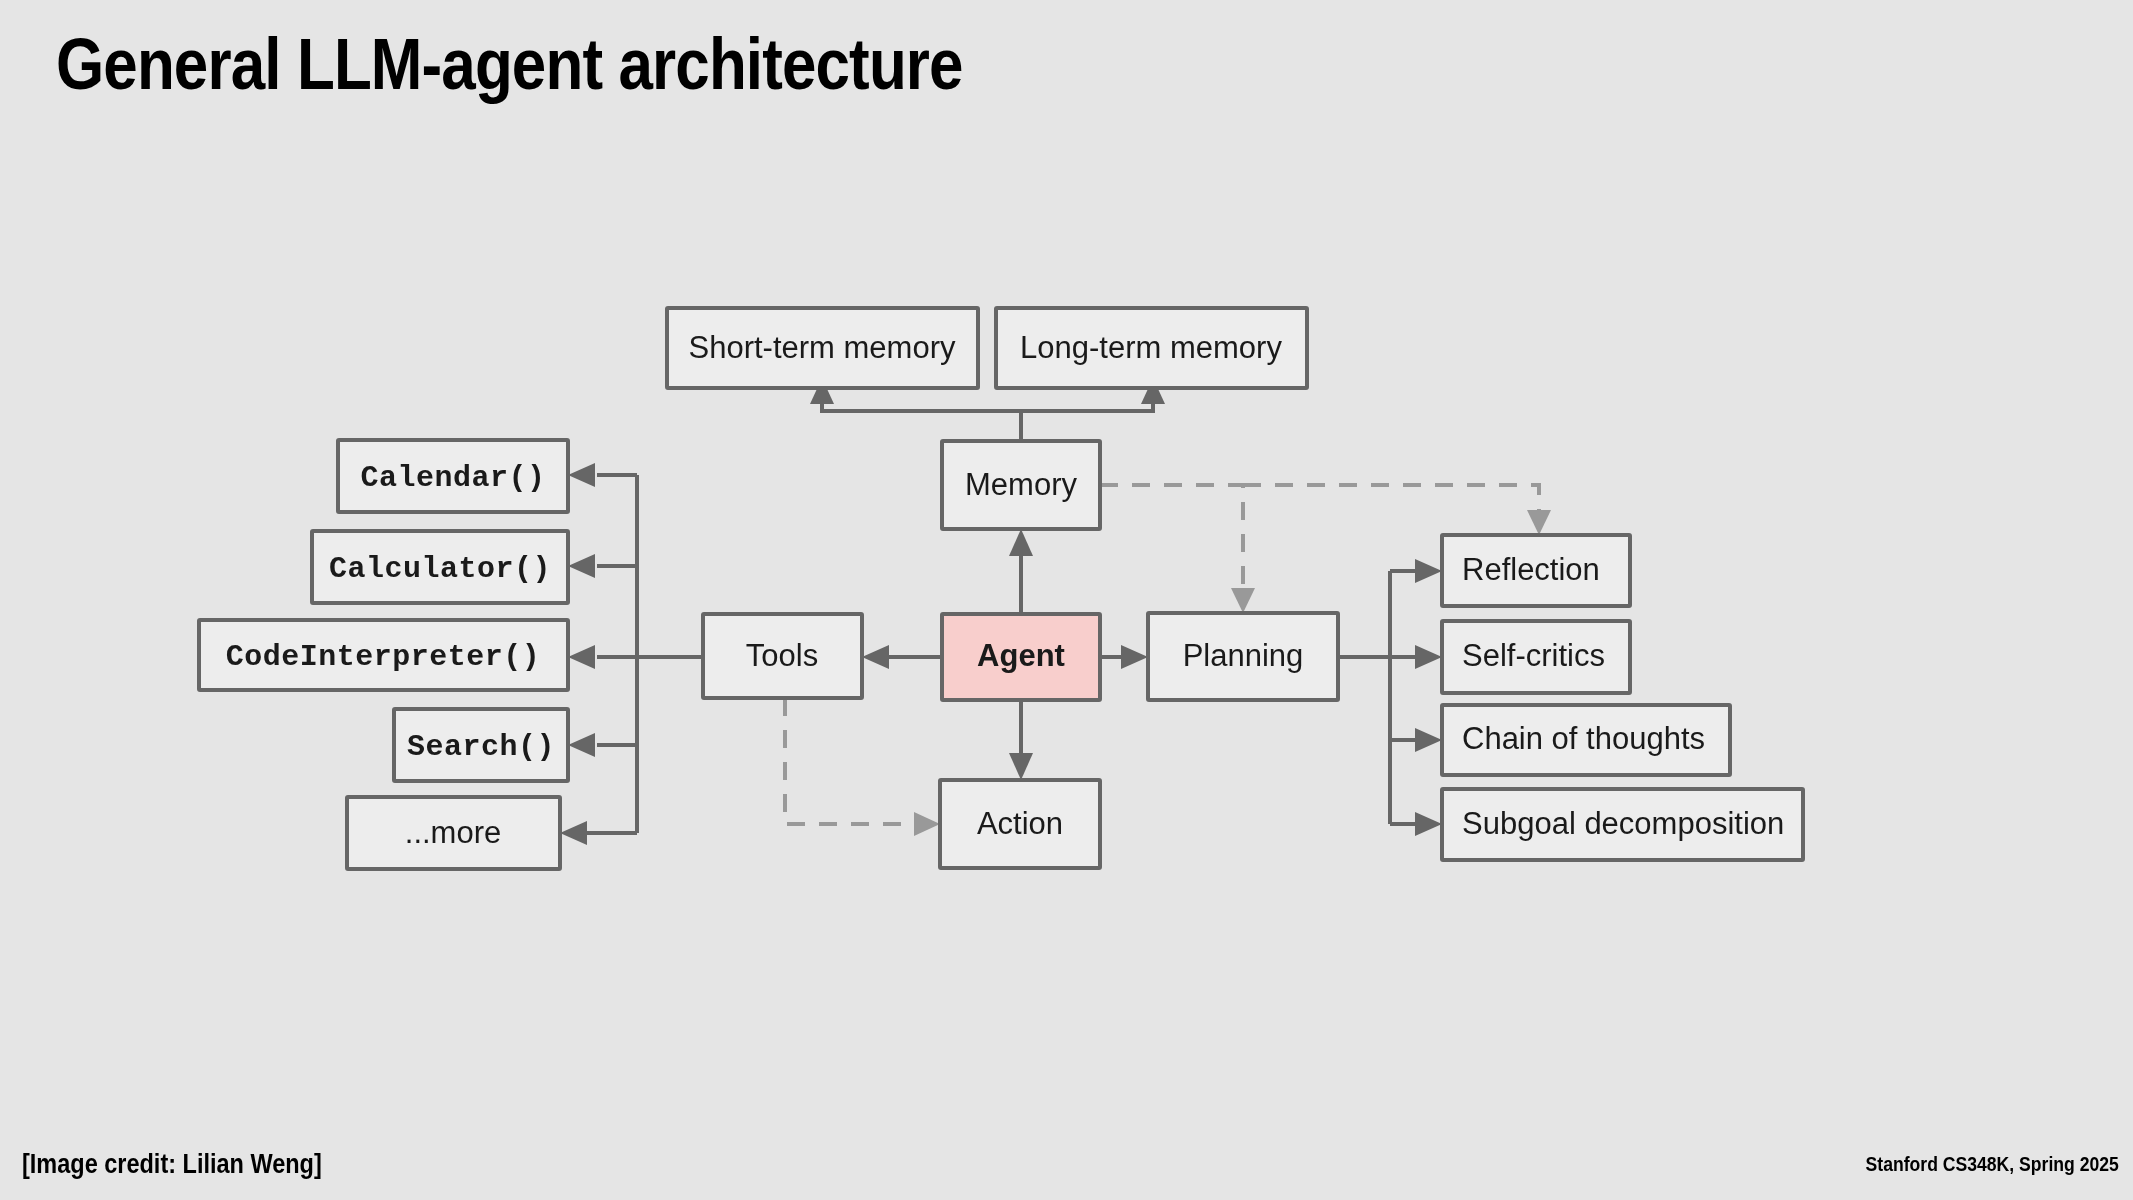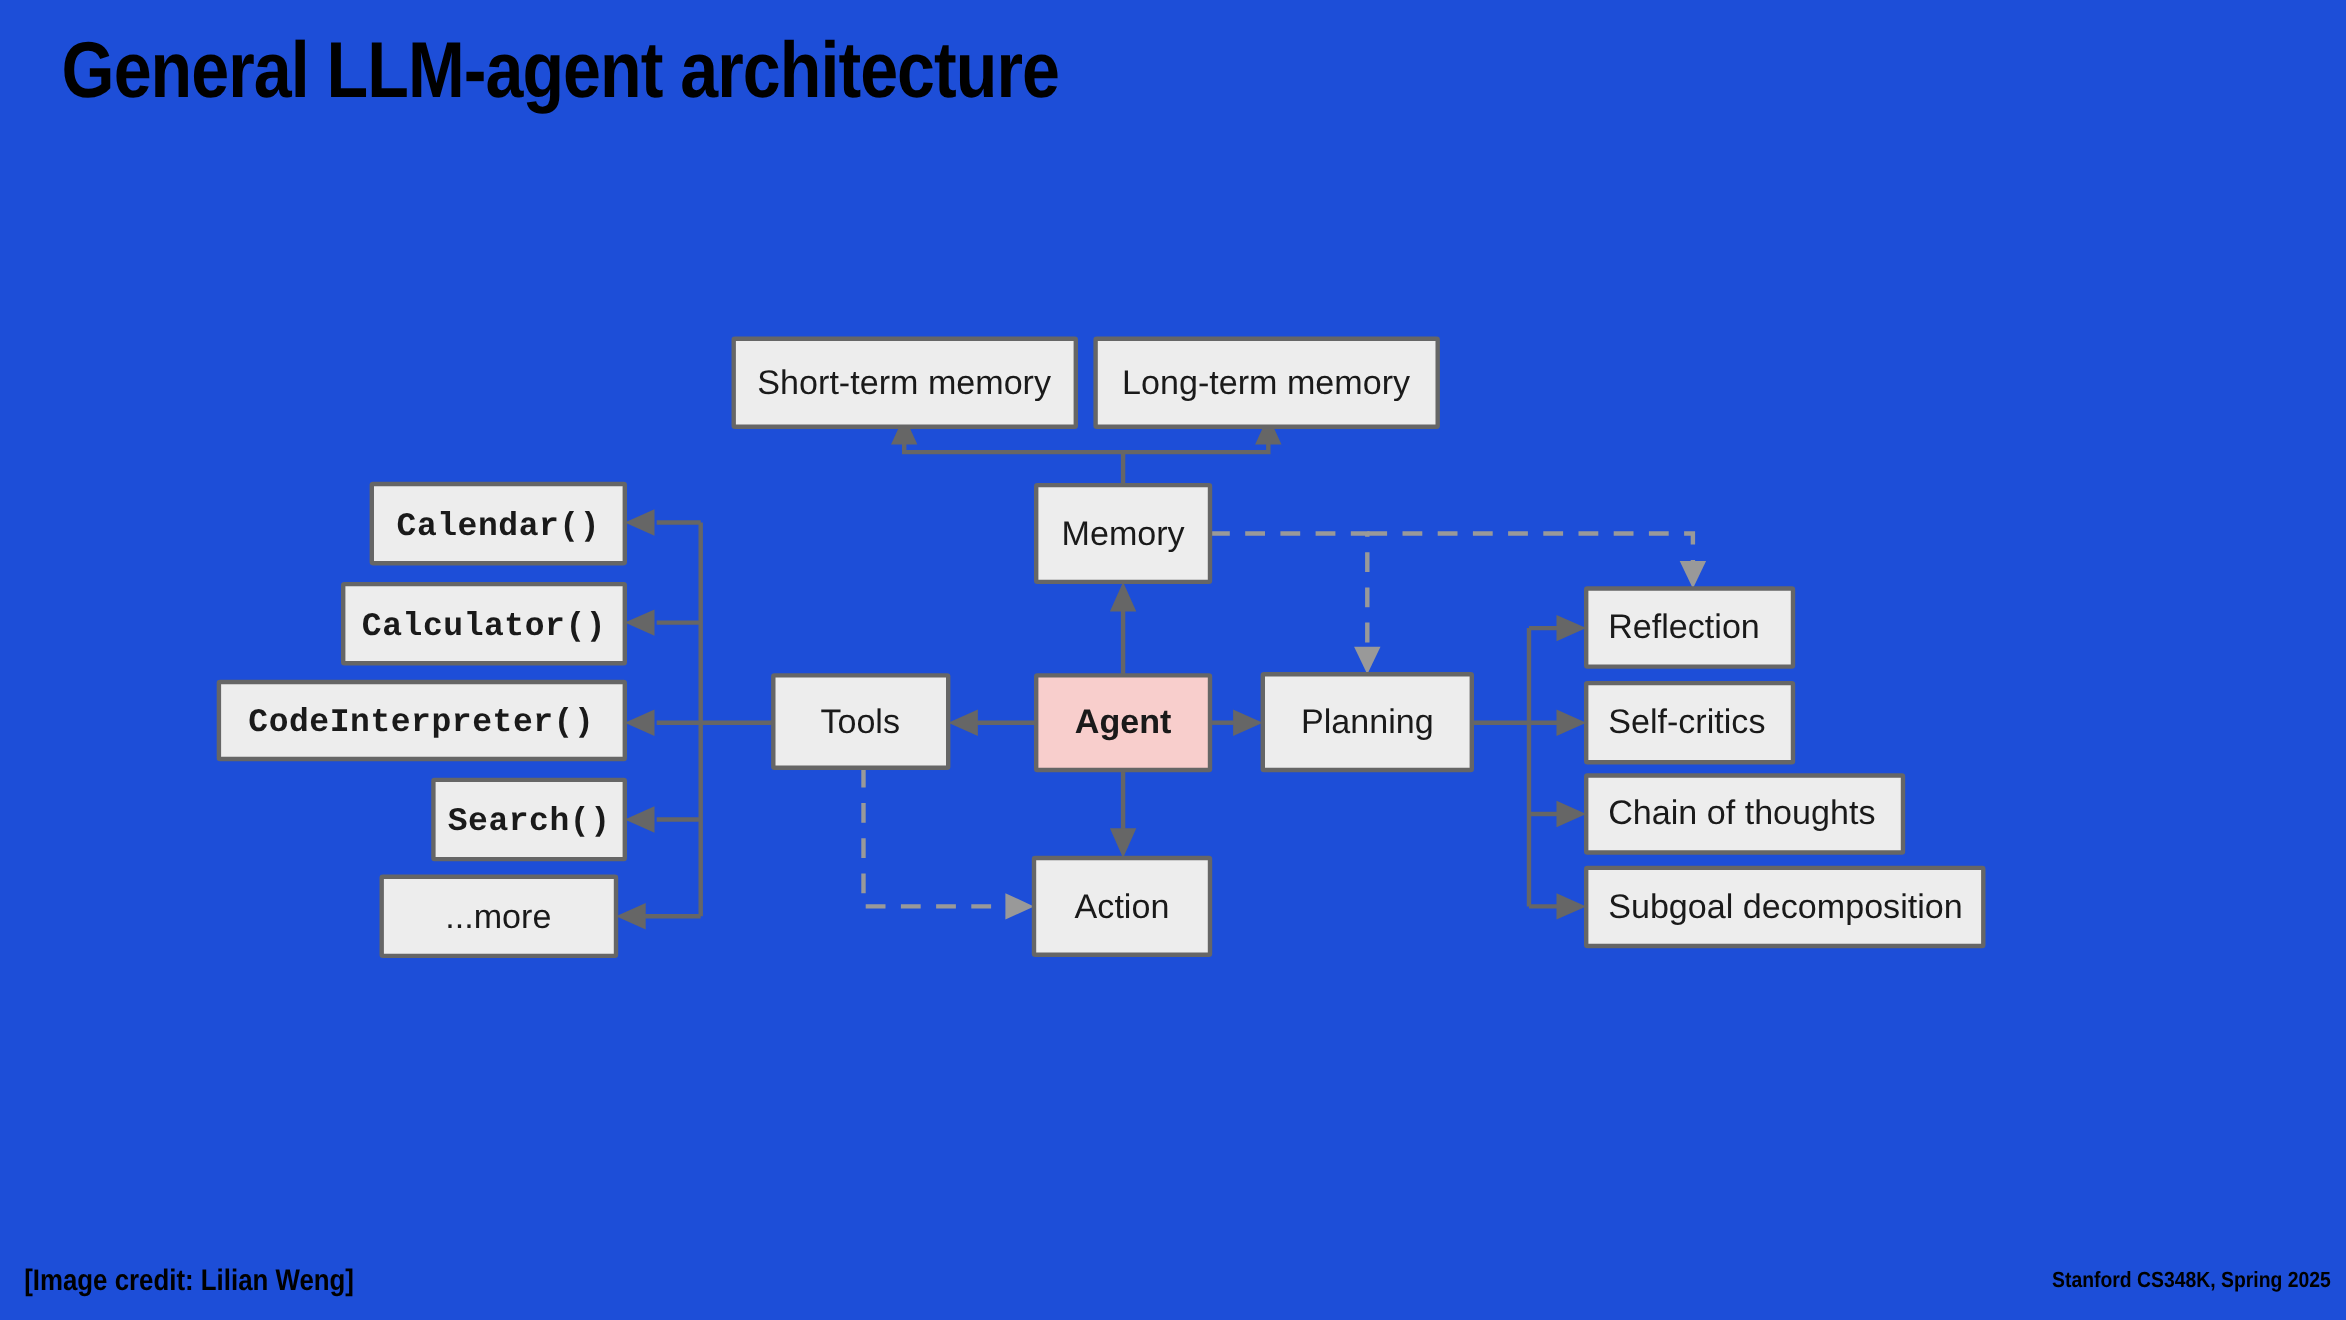--- a/index.html
+++ b/index.html
@@ -10,21 +10,21 @@
   body {
     width: 2133px;
     height: 1200px;
     position: relative;
     overflow: hidden;
     font-family: "Liberation Sans", sans-serif;
   }
   #slide {
     position: absolute;
     inset: 0;
-    background: #1d4ed8;
+    background: #e5e5e5;
   }
   #slide-title {
     position: absolute;
     left: 56px;
     top: 22px;
     font-family: "Liberation Sans Narrow", "Liberation Sans", sans-serif;
     font-weight: bold;
     font-size: 72px;
     line-height: 84px;
     letter-spacing: -1px;

